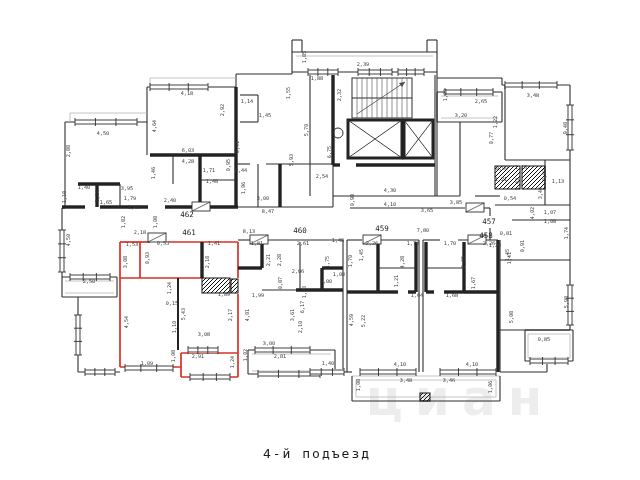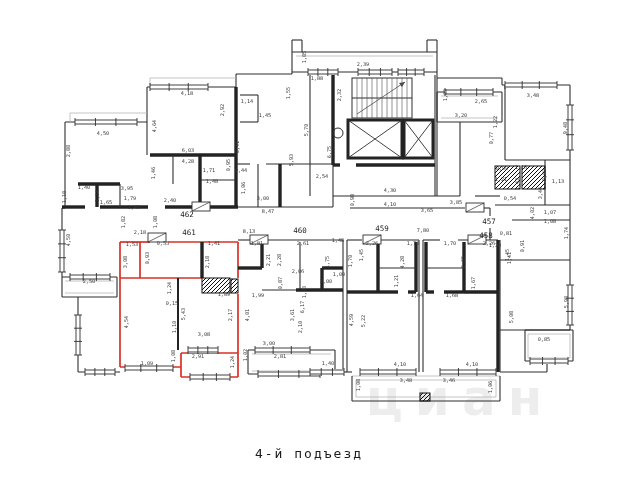--- a/index.html
+++ b/index.html
@@ -1,18 +1,18 @@
 <!DOCTYPE html>
 <html><head>
 <meta charset="utf-8">
 <style>
   html,body{margin:0;padding:0;background:#ffffff;width:640px;height:480px;overflow:hidden;}
   .stage{position:relative;width:640px;height:480px;background:#fff;font-family:"DejaVu Sans Mono",monospace;}
   svg{position:absolute;left:0;top:0;}
-  .caption{position:absolute;left:8px;top:446px;width:602px;text-align:center;
+  .caption{position:absolute;left:16px;top:446px;width:602px;text-align:center;
            font-family:"DejaVu Sans Mono",monospace;font-size:13px;letter-spacing:2px;color:#1c1c1c;}
 </style>
 </head>
 <body>
 
 <div class="stage">
   <svg id="plan" viewBox="0 0 640 480" width="640" height="480">
       <defs>
         <pattern id="hx" width="4" height="4" patternUnits="userSpaceOnUse">
           <path d="M0,4 L4,0 M-1,1 L1,-1 M3,5 L5,3" stroke="#111" stroke-width="1"></path>

